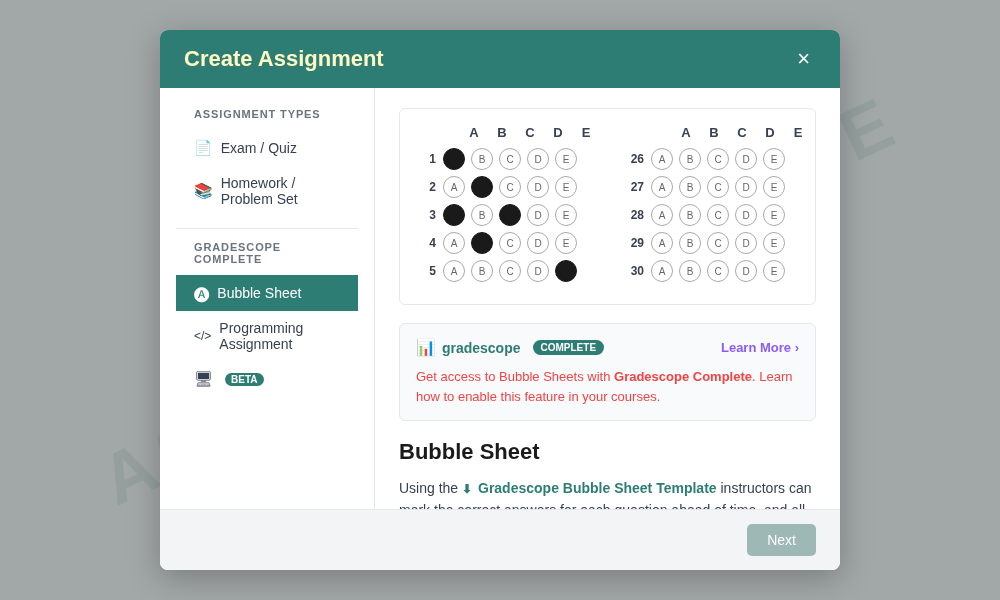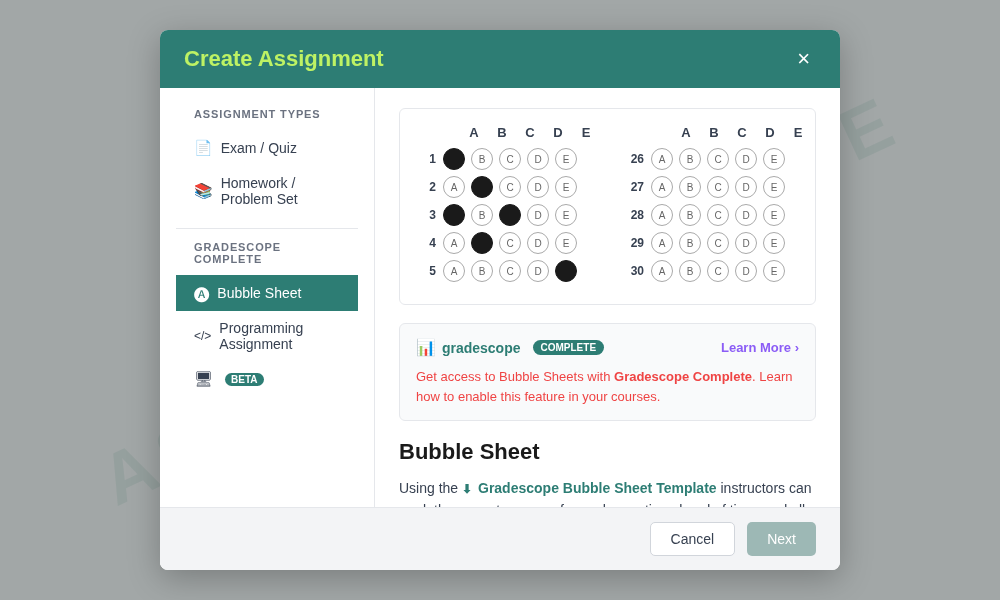--- a/index.html
+++ b/index.html
@@ -60,21 +60,21 @@
       background: #2d7d74;
       color: #fff;
       padding: 16px 24px;
       display: flex;
       align-items: center;
       justify-content: space-between;
     }
     .modal-header h2 {
       font-size: 22px;
       font-weight: 600;
-      color: #bef264;
+      color: #fef9c3;
     }
     .modal-close {
       background: none;
       border: none;
       color: #fff;
       font-size: 22px;
       cursor: pointer;
       line-height: 1;
       padding: 2px 6px;
     }
@@ -515,17 +515,16 @@
           <span>Learn More</span> ↗
         </a>
       </p>
 
       <div style="height: 60px;"></div>
 
     </div>
   </div>
 
   <div class="modal-footer">
-    <button class="btn-cancel">Cancel</button>
     <button class="btn-next">Next</button>
   </div>
 
 </div>
 
 </body></html>

